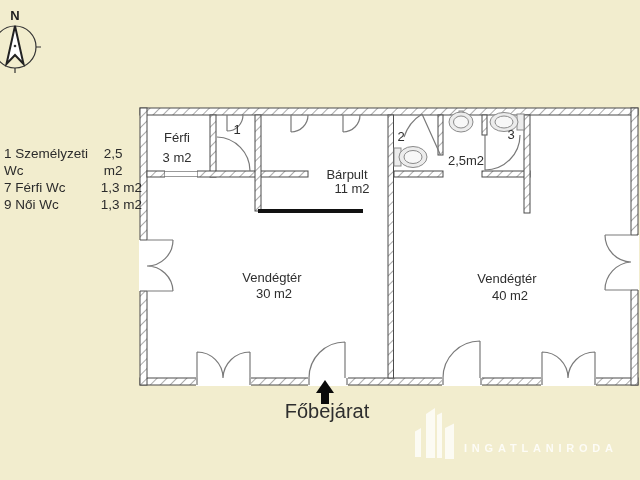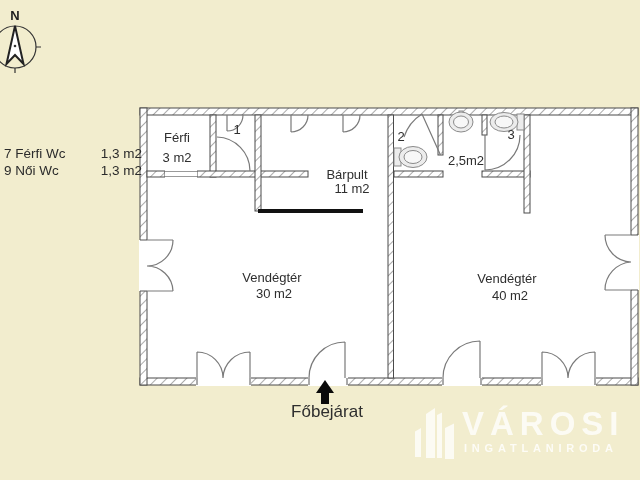--- a/index.html
+++ b/index.html
@@ -13,21 +13,21 @@
   .plan-svg{position:absolute;left:0;top:0;}
   .label{
     position:absolute;
     transform:translate(-50%,-50%);
     white-space:nowrap;
     color:#2e2e2e;
     font-size:13px;
     line-height:1;
   }
   .label.num{font-size:13px;}
-  .label.entrance{font-size:17px;}
+  .label.entrance{font-size:20px;}
   .compass-n{
     position:absolute;left:15px;top:15px;
     transform:translate(-50%,-50%);
     font-size:13px;color:#1d1d1d;font-weight:bold;
   }
   .legend{
     position:absolute;left:4px;top:145px;width:138px;
     font-size:13.5px;color:#2b2b2b;
   }
   .legend-row{display:flex;justify-content:space-between;line-height:17px;}
@@ -142,20 +142,22 @@
       <path d="M426,458 V414 L435,408 V458 Z"></path>
       <path d="M437,458 V415 L442,412.5 V458 Z"></path>
       <path d="M445,459 V428 L454,423.5 V459 Z"></path>
     </g>
   </svg>
 
   <div class="compass-n">N</div>
 
   <div class="legend">
     <div class="legend-row">
+      <span>1 Személyzeti Wc</span>
+      <span>2,5 m2</span>
     </div>
     <div class="legend-row">
       <span>7 Férfi Wc</span>
       <span>1,3 m2</span>
     </div>
     <div class="legend-row">
       <span>9 Női Wc</span>
       <span>1,3 m2</span>
     </div>
   </div>
@@ -168,17 +170,16 @@
   <div class="label num" style="left:401px;top:136px">2</div>
   <div class="label" style="left:466px;top:160px">2,5m2</div>
   <div class="label num" style="left:511px;top:134px">3</div>
   <div class="label" style="left:272px;top:277px">Vendégtér</div>
   <div class="label" style="left:274px;top:293px">30 m2</div>
   <div class="label" style="left:507px;top:278px">Vendégtér</div>
   <div class="label" style="left:510px;top:295px">40 m2</div>
   <div class="label entrance" style="left:327px;top:411px">Főbejárat</div>
 
   <div class="watermark">
-    <div class="wm-title">VÁROSI</div>
     <div class="wm-sub">INGATLANIRODA</div>
   </div>
 
 </div>
 
 </body></html>

